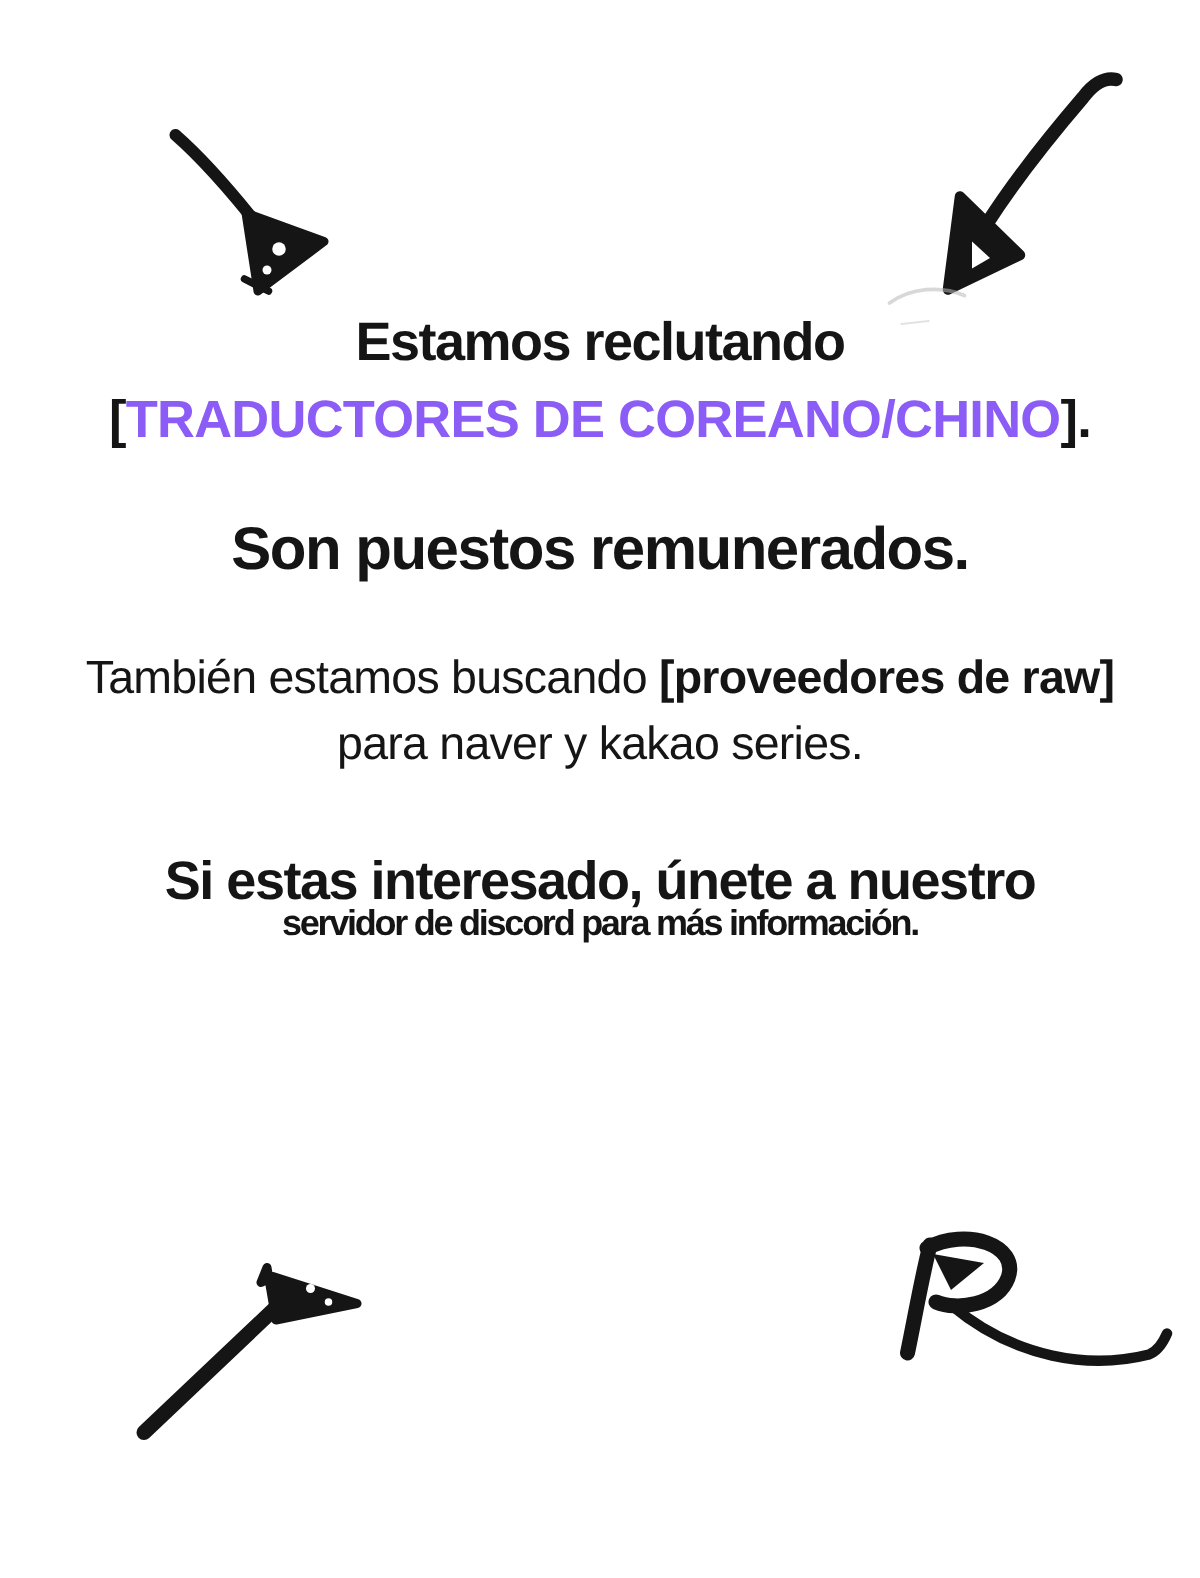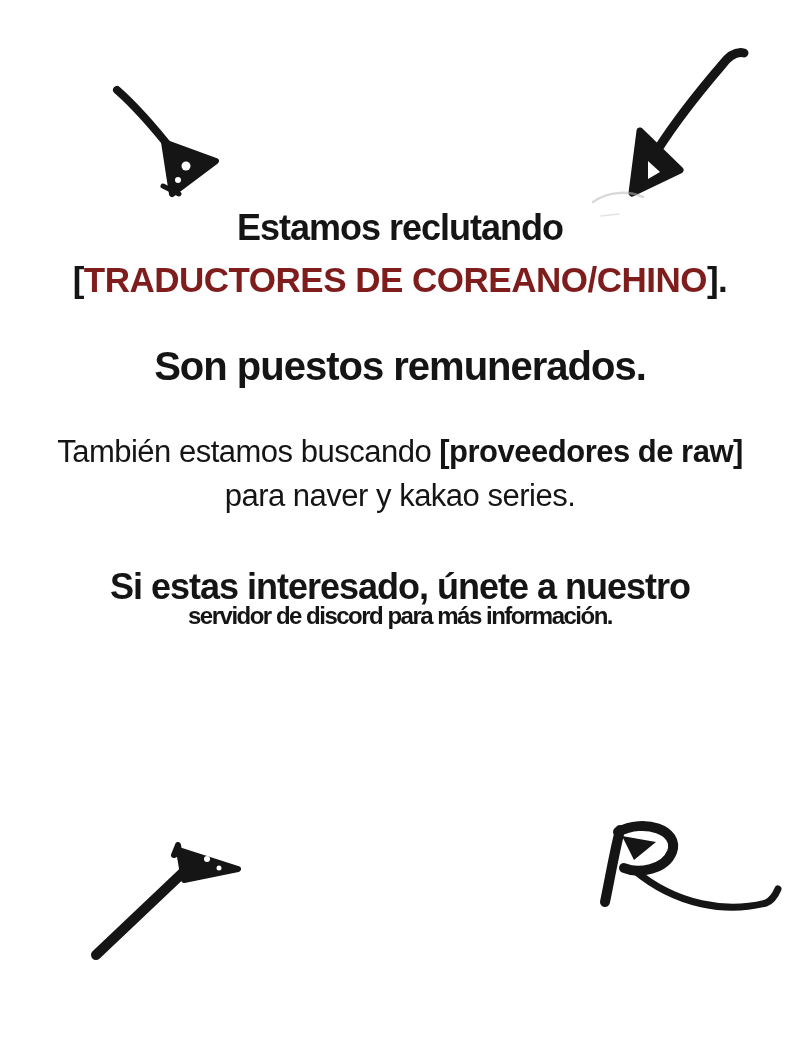--- a/index.html
+++ b/index.html
@@ -19,21 +19,21 @@
   .line {
     position: absolute;
     left: 0;
     width: 800px;
     text-align: center;
     white-space: nowrap;
     color: #151515;
   }
   .l1 { top: 207px; font-size: 36px; font-weight: 600; letter-spacing: -1px; }
   .l2 { top: 260px; font-size: 35px; font-weight: 800; letter-spacing: -0.5px; }
-  .l2 .red { color: #7f1d1d; text-align: center; }
+  .l2 .red { color: #8b5cf6; text-align: center; }
   .l2 .bracket { color: #151515; }
   .l3 { top: 315px; font-size: 40px; font-weight: 600; letter-spacing: -1px; margin-top: 29px; }
   .l4 { top: 434px; font-size: 31px; font-weight: 500; letter-spacing: -0.5px; }
   .l4 .bold { font-weight: 800; }
   .l5 { top: 478px; font-size: 31px; font-weight: 500; letter-spacing: -0.5px; }
   .l6 { top: 566px; font-size: 36px; font-weight: 600; letter-spacing: -1px; }
   .l7 { top: 602px; font-size: 24px; font-weight: 600; letter-spacing: -1.5px; }
   .l7 .bold { font-weight: 800; }
   .l8 { top: 702px; font-size: 56px; font-weight: 800; letter-spacing: -1px; }
   .arrow { position: absolute; }

